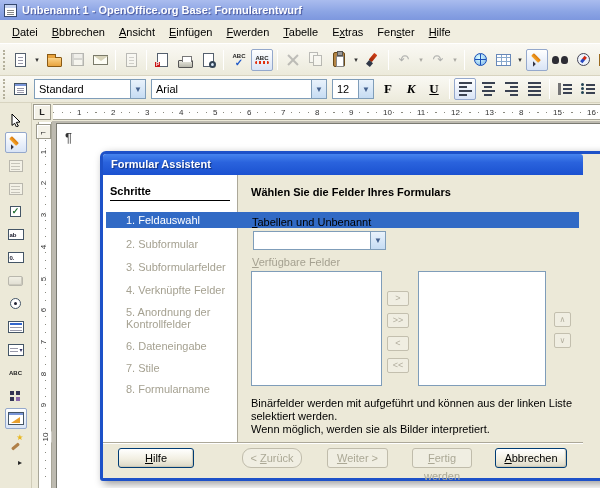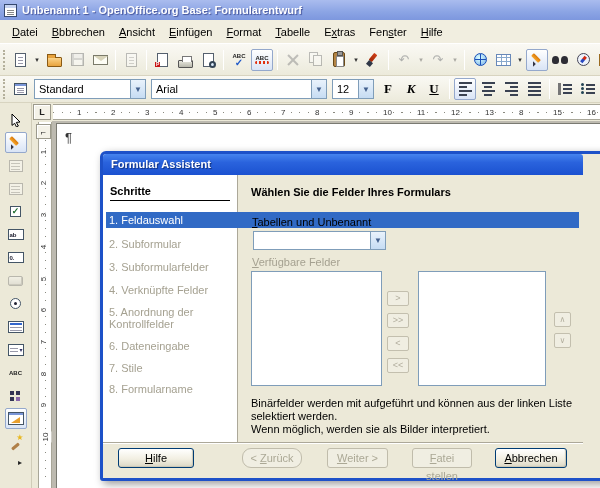--- a/index.html
+++ b/index.html
@@ -211,21 +211,21 @@
     color:#fff; font-size:11px; font-weight:bold; line-height:21px; padding-left:8px;
     text-shadow:1px 1px 1px #11307a; }
   #dlg-close { position:absolute; right:3px; top:2px; width:19px; height:16px; border:1px solid #fff;
     border-radius:3px; background:linear-gradient(#f2926c,#d44414 55%,#c03a10);
     color:#fff; font-size:12px; font-weight:bold; line-height:14px; text-align:center; cursor:default; }
   #dlg-body { position:absolute; left:0; top:21px; width:480px; height:303px; background:#ece9d8; }
   #steps-panel { position:absolute; left:0; top:0; width:135px; height:267px; background:#fff;
     border-right:1px solid #aca899; }
   #steps-heading { margin:10px 7px 0 7px; font-size:11px; font-weight:bold; color:#000;
     border-bottom:1px solid #000; padding-bottom:3px; }
-  .step { position:absolute; left:3px; right:4px; font-size:11px; color:#a5a191; padding:2px 0 2px 3px; }
+  .step { position:absolute; left:3px; right:4px; font-size:11px; color:#a5a191; padding:2px 0 2px 20px; }
   .step.active { background:#316ac5; color:#fff; }
   #hsep { position:absolute; left:0; top:267px; width:480px; height:2px;
     border-top:1px solid #aca899; border-bottom:1px solid #fff; }
 
   .clabel { position:absolute; font-size:11px; color:#000; }
   .clabel.dim { color:#a5a191; }
   #c-heading { left:148px; top:11px; font-weight:bold; }
   #c-combo { position:absolute; left:148px; top:56px; width:133px; height:19px; }
   .listbox { position:absolute; top:96px; height:115px; background:#fff; border:1px solid #7f9db9; }
   #list-avail { left:148px; width:131px; }
@@ -251,21 +251,21 @@
   <div id="titlebar">
     <span class="appicon"></span>
     <span>Unbenannt 1 - OpenOffice.org Base: Formularentwurf</span>
   </div>
 
   <div id="menubar">
     <span class="mi"><span></span><u>D</u><span>atei</span></span>
     <span class="mi"><span></span><u>B</u><span>bbrechen</span></span>
     <span class="mi"><span></span><u>A</u><span>nsicht</span></span>
     <span class="mi"><span></span><u>E</u><span>infügen</span></span>
-    <span class="mi"><span></span><u>F</u><span>ormat</span></span>
+    <span class="mi"><span></span><u>F</u><span>werden</span></span>
     <span class="mi"><span></span><u>T</u><span>abelle</span></span>
     <span class="mi"><span>E</span><u>x</u><span>tras</span></span>
     <span class="mi"><span>Fen</span><u>s</u><span>ter</span></span>
     <span class="mi"><span></span><u>H</u><span>ilfe</span></span>
   </div>
 
   <div id="tb1" class="tbrow">
     <span class="grip"></span>
     <span class="ic">
         <span class="page-sh">
@@ -583,18 +583,18 @@
       <div id="c-note">
         <div>Binärfelder werden mit aufgeführt und können aus der linken Liste selektiert werden.</div>
         <div>Wenn möglich, werden sie als Bilder interpretiert.</div>
       </div>
 
       <div id="hsep"></div>
 
       <div class="dlgbtn" style="left:15px; width:76px;"><span></span><u>H</u><span>ilfe</span></div>
       <div class="dlgbtn disabled" style="left:139px; width:60px;border-radius:9px;"><span>&lt; </span><u>Z</u><span>urück</span></div>
       <div class="dlgbtn disabled" style="left:224px; width:61px;"><span></span><u>W</u><span>eiter &gt;</span></div>
-      <div class="dlgbtn disabled" style="left:309px; width:60px;"><span></span><u>F</u><span>atei stellen</span></div>
+      <div class="dlgbtn disabled" style="left:309px; width:60px;"><span></span><u>F</u><span>ertig werden</span></div>
       <div class="dlgbtn" style="left:392px; width:72px;"><span></span><u>A</u><span>bbrechen</span></div>
     </div>
   </div>
 
 </div>
 
 </body></html>

